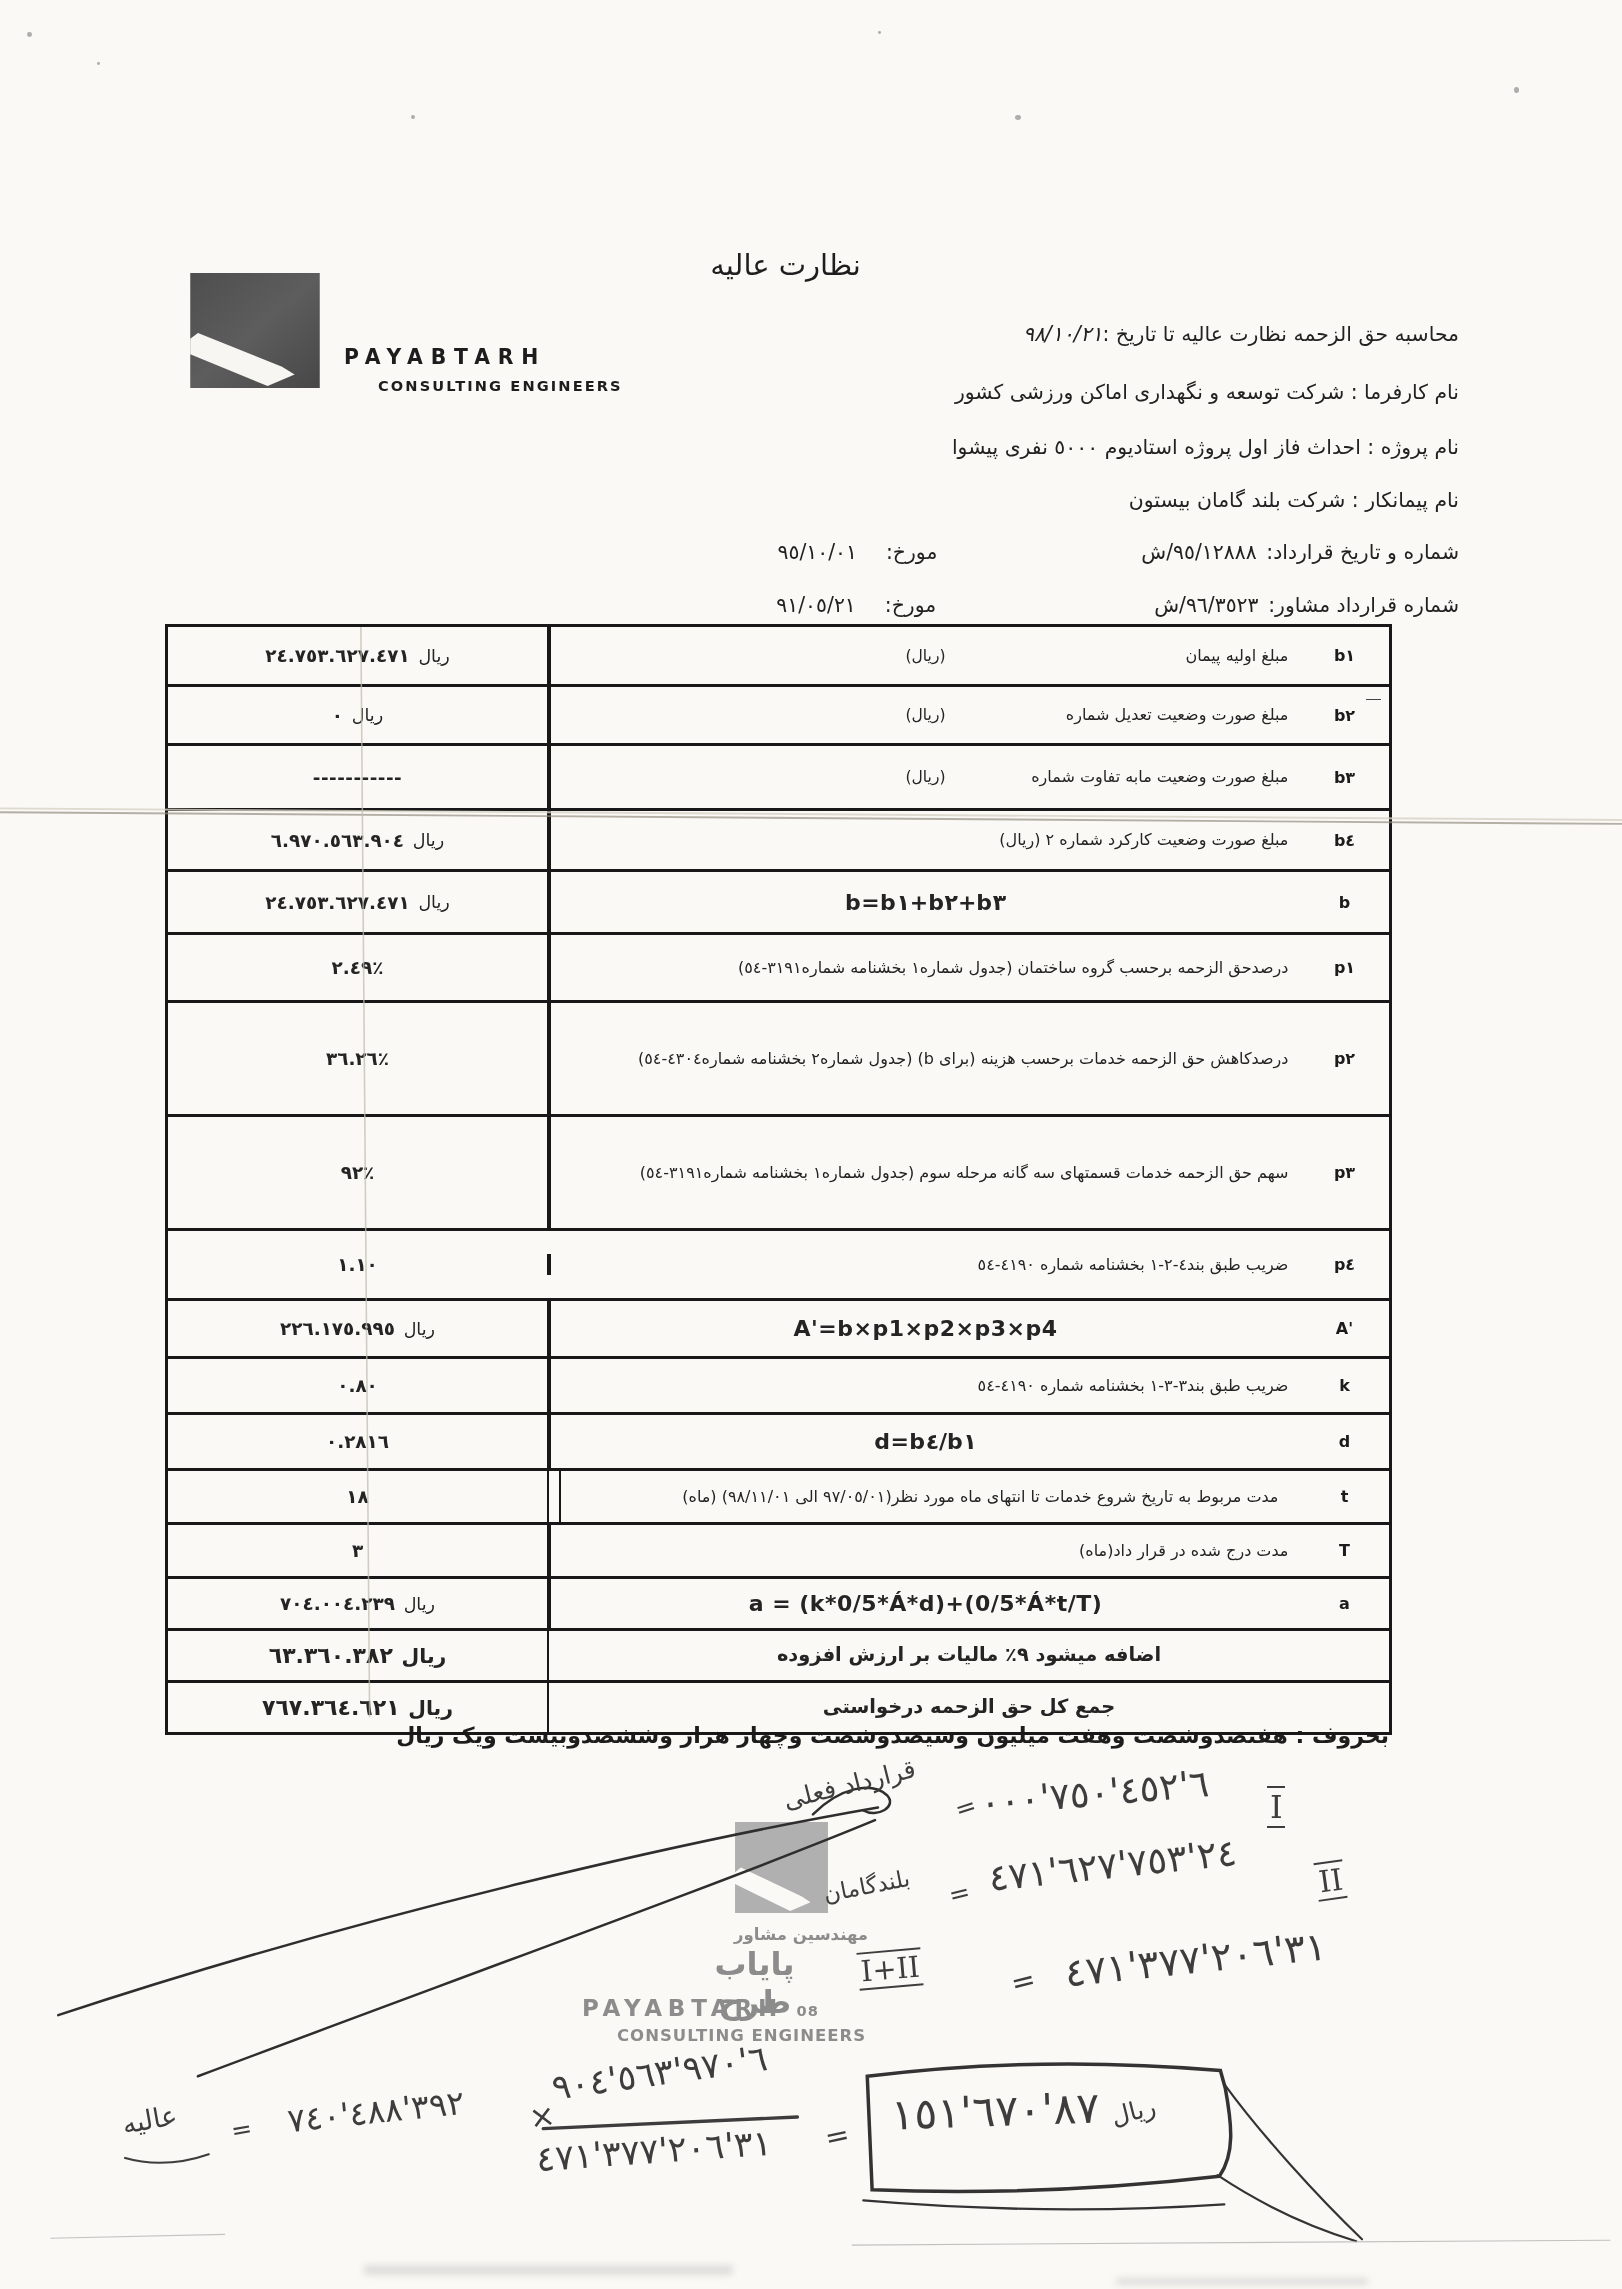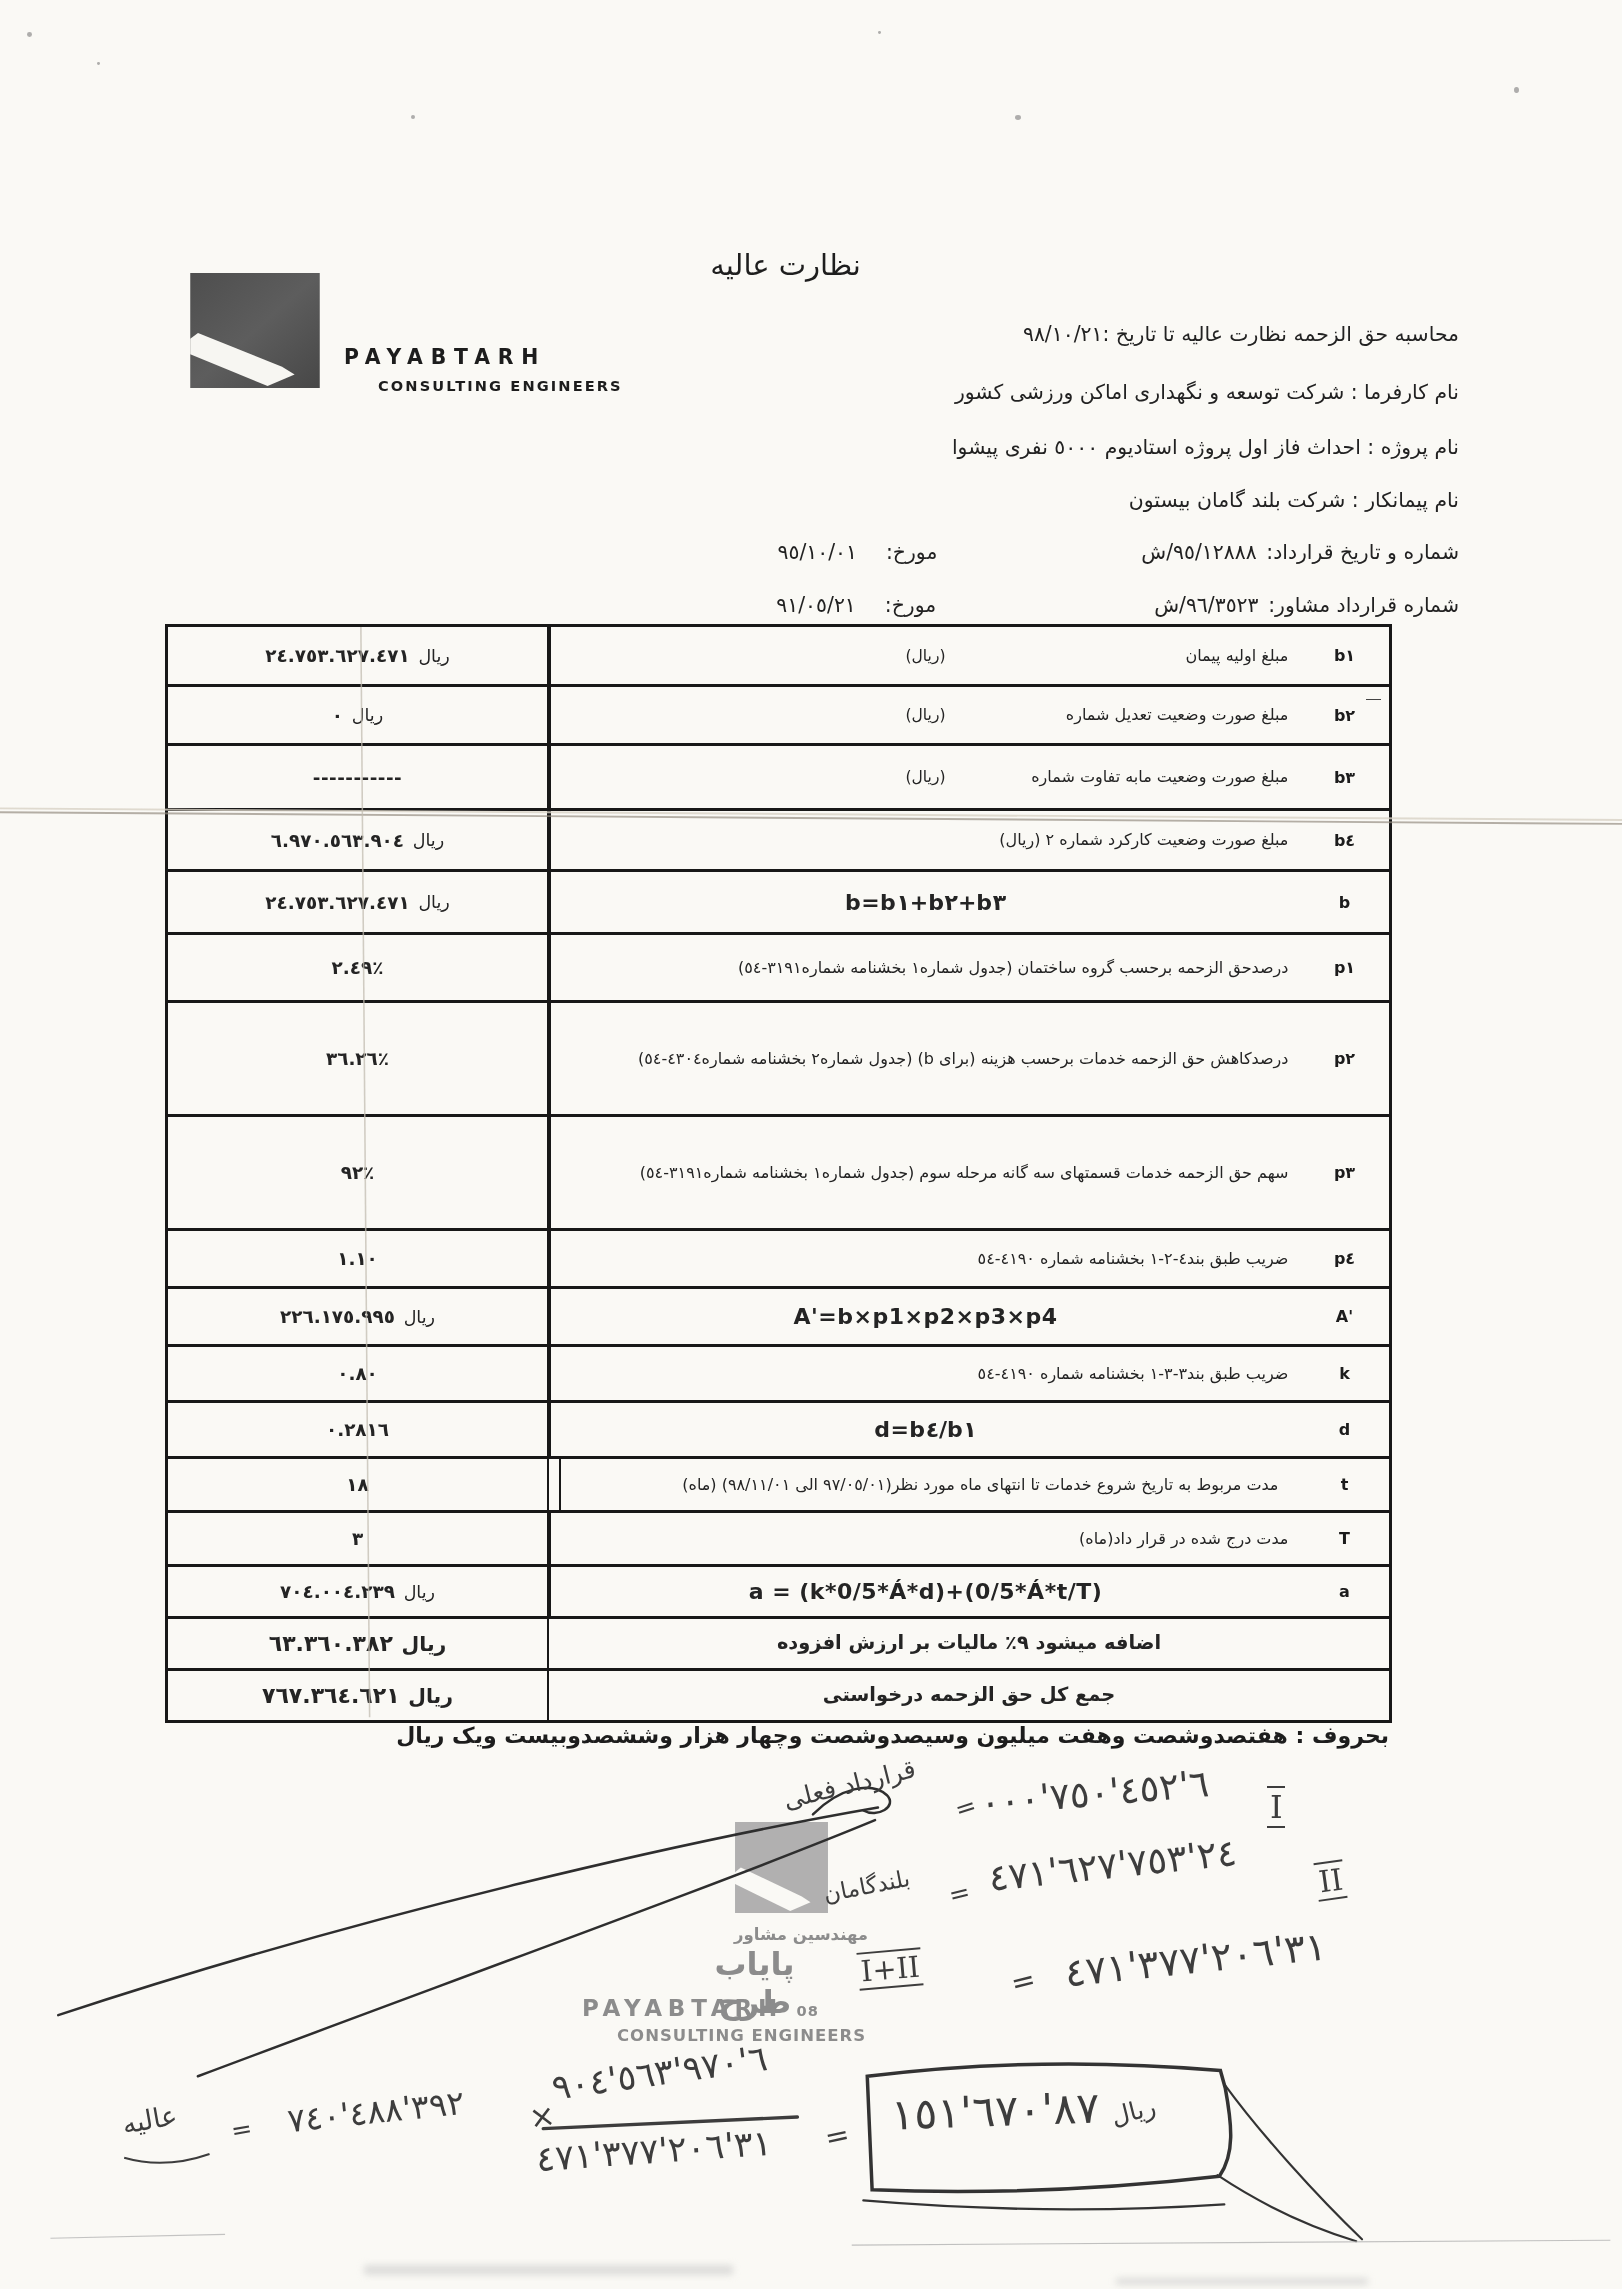--- a/index.html
+++ b/index.html
@@ -5,21 +5,21 @@
   html,body{margin:0;padding:0;background:#777;}
   #page{position:relative;width:1622px;height:2289px;margin:0 auto;background:#faf9f5;
         font-family:"DejaVu Sans",sans-serif;color:#242424;overflow:hidden;}
   .abs{position:absolute;}
   
   #logo-box{left:190px;top:273px;width:130px;height:115px;}
   #logo-name{left:344px;top:345px;font-size:20.4px;font-weight:bold;letter-spacing:7.8px;color:#1d1d1d;}
   #logo-sub{left:378px;top:377px;font-size:14.6px;font-weight:bold;letter-spacing:2.1px;color:#1d1d1d;}
   #doc-title{left:679px;top:248px;width:213px;text-align:center;font-size:29px;color:#1e1e1e;}
   .meta-line{right:163px;direction:rtl;font-size:20.4px;color:#222;white-space:nowrap;display:flex;align-items:baseline;}
-  .gap150{margin-left:146px;} 
+  .gap150{margin-left:146px;font-style:italic;} 
   
   #fee-table{left:165px;top:624px;width:1227px;border:3.9px solid #181818;box-sizing:border-box;z-index:2;}
   .trow{display:flex;direction:ltr;box-sizing:border-box;border-top:3.9px solid #181818;}
   .trow:first-child{border-top:none;}
   .cell-val{width:381px;border-right:2.9px solid #181818;box-sizing:border-box;display:flex;direction:rtl;
             align-items:center;justify-content:center;gap:8.7px;}
   .cell-desc{flex:1;position:relative;display:flex;direction:rtl;align-items:center;padding:0 11.6px;box-sizing:border-box;}
   .cell-desc.hasid{border-left:2.9px solid #181818;}
   .cell-id{width:89px;display:flex;align-items:center;justify-content:center;direction:ltr;
            font-size:16px;font-weight:bold;color:#1c1c1c;position:relative;}
@@ -173,21 +173,21 @@
       </div>
       <div class="trow" style="height: 114px;">
         <div class="cell-val">
           <span class="vnum">٩٢٪</span>
         </div>
         <div class="cell-desc hasid">
           <span class="dtext">سهم حق الزحمه خدمات قسمتهای سه گانه مرحله سوم (جدول شماره١ بخشنامه شماره٣١٩١-٥٤)</span>
         </div>
         <div class="cell-id">p٣</div>
       </div>
-      <div class="trow" style="height: 58px;">
+      <div class="trow" style="height: 70px; align-items: center;">
         <div class="cell-val">
           <span class="vnum">١.١٠</span>
         </div>
         <div class="cell-desc hasid">
           <span class="dtext">ضریب طبق بند٤-٢-١ بخشنامه شماره ٤١٩٠-٥٤</span>
         </div>
         <div class="cell-id">p٤</div>
       </div>
       <div class="trow" style="height: 58px;">
         <div class="cell-val">

